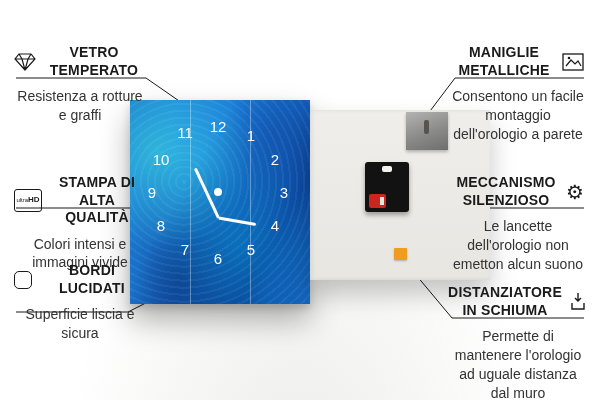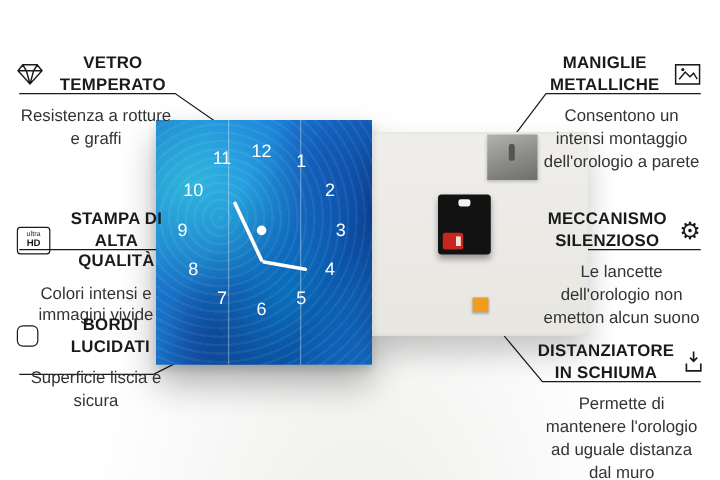--- a/index.html
+++ b/index.html
@@ -59,21 +59,21 @@
   
   .feature{position:absolute;width:132px;}
   .feature.left{left:14px;}
   .feature.right{left:452px;}
   .f-header{display:flex;align-items:center;justify-content:center;gap:6px;min-height:34px;}
   .f-title{font-weight:bold;font-size:14px;line-height:1.25;text-align:center;letter-spacing:.2px;}
   .f-desc{margin-top:8px;font-size:14px;line-height:1.35;color:#333;text-align:center;}
   .ico{flex:0 0 auto;display:flex;align-items:center;justify-content:center;}
   .gear-glyph{font-size:20px;line-height:1;font-family:"DejaVu Sans",sans-serif;color:#1a1a1a;}
   .uhd{width:26px;height:21px;border:1.5px solid #1a1a1a;border-radius:3px;
-       display:flex;flex-direction:column;align-items:center;justify-content:center;line-height:1;}
+       display:flex;flex-direction:row;align-items:center;justify-content:center;line-height:1;}
   .uhd .t{font-size:6px;} .uhd .b{font-size:8px;font-weight:bold;}
   .rounded-square{width:16px;height:16px;border:1.6px solid #1a1a1a;border-radius:5px;}
 </style>
 </head>
 <body>
 
 <div class="canvas">
 
   <svg class="lines" width="600" height="400" viewBox="0 0 600 400">
     <g fill="none" stroke="#1a1a1a" stroke-width="1">
@@ -162,21 +162,21 @@
     <div class="f-header">
       <span class="f-title">MANIGLIE METALLICHE</span>
       <span class="ico">
         <svg width="22" height="18" viewBox="0 0 22 18">
           <rect x="1" y="1" width="20" height="16" fill="none" stroke="#1a1a1a" stroke-width="1.3"></rect>
           <path d="M4 13 L9 7 L13 11 L16 8 L19 13" fill="none" stroke="#1a1a1a" stroke-width="1.2"></path>
           <circle cx="7" cy="5" r="1.3" fill="#1a1a1a"></circle>
         </svg>
       </span>
     </div>
-    <div class="f-desc">Consentono un intensi montaggio dell'orologio a parete</div>
+    <div class="f-desc">Consentono un facile montaggio dell'orologio a parete</div>
   </div>
 
   <div class="feature right" style="top:174px">
     <div class="f-header">
       <span class="f-title">MECCANISMO SILENZIOSO</span>
       <span class="ico gear-glyph">⚙</span>
     </div>
     <div class="f-desc">Le lancette dell'orologio non emetton alcun suono</div>
   </div>
 

